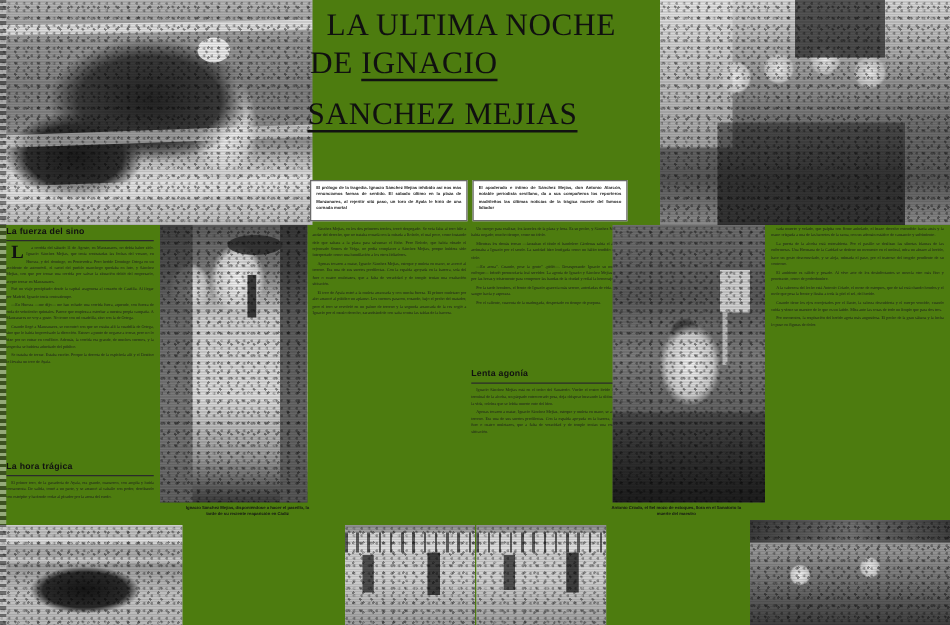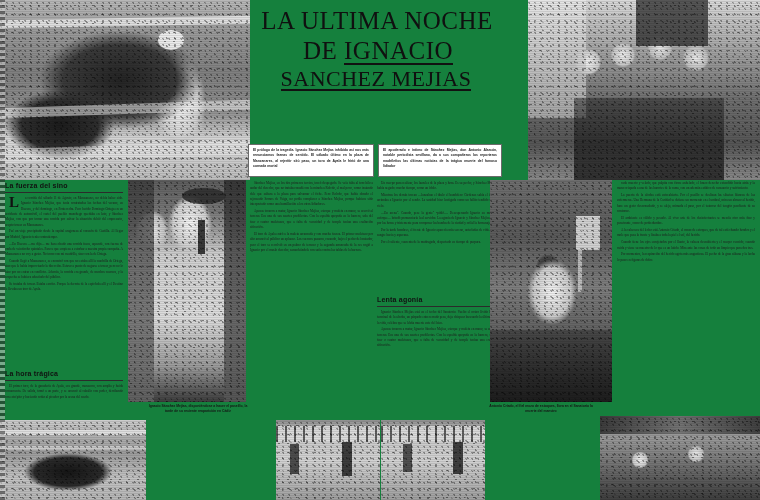--- a/index.html
+++ b/index.html
@@ -2,21 +2,21 @@
 <html><head>
 <meta charset="utf-8">
 <style>
   html,body{margin:0;padding:0;}
   body{
     width:760px;height:500px;overflow:hidden;
     background:#ffffff;
     font-family:"Liberation Serif", serif;
     position:relative;
   }
-  .page{position:absolute;inset:0;background:#15803d;}
+  .page{position:absolute;inset:0;background:#4d7c0f;}
 
   
   .photo{position:absolute;overflow:hidden;background:#8d8d8d;}
   .photo .grain{
     position:absolute;inset:0;
     background-image:
       radial-gradient(circle at 12% 18%, rgba(255,255,255,.55) 0 1px, transparent 1px),
       radial-gradient(circle at 37% 61%, rgba(0,0,0,.5) 0 1px, transparent 1px),
       radial-gradient(circle at 68% 28%, rgba(255,255,255,.4) 0 1px, transparent 1px),
       radial-gradient(circle at 84% 77%, rgba(0,0,0,.45) 0 1px, transparent 1px),
@@ -32,22 +32,22 @@
   }
 
   
   .masthead{position:absolute;left:246px;top:2px;width:262px;height:138px;}
   .hl{
     font-family:"Liberation Serif", serif;
     color:#101010;text-align:center;line-height:1.0;
     font-weight:400;letter-spacing:.5px;
   }
   .hl1{font-size:25px;margin-top:6px;}
-  .hl2{font-size:25px;margin-top:5px;text-align:center;padding-left:2px;}
-  .hl3{font-size:22px;margin-top:3px;text-align:center;padding-right:2px;}
+  .hl2{font-size:25px;margin-top:5px;text-align:left;padding-left:2px;}
+  .hl3{font-size:25px;margin-top:14px;text-align:left;padding-right:2px;}
   .hl4{font-size:23px;margin-top:5px;letter-spacing:1px;}
   .ul-ig{border-bottom:2.5px solid #111;display:inline-block;line-height:.96;}
   .ul-sa{border-bottom:2.5px solid #111;display:inline-block;line-height:.96;}
 
   
   .capbox{
     position:absolute;border:1px solid #6a6a6a;background:#fff;
     padding:3px 4px;box-sizing:border-box;
   }
   .capbox p{

